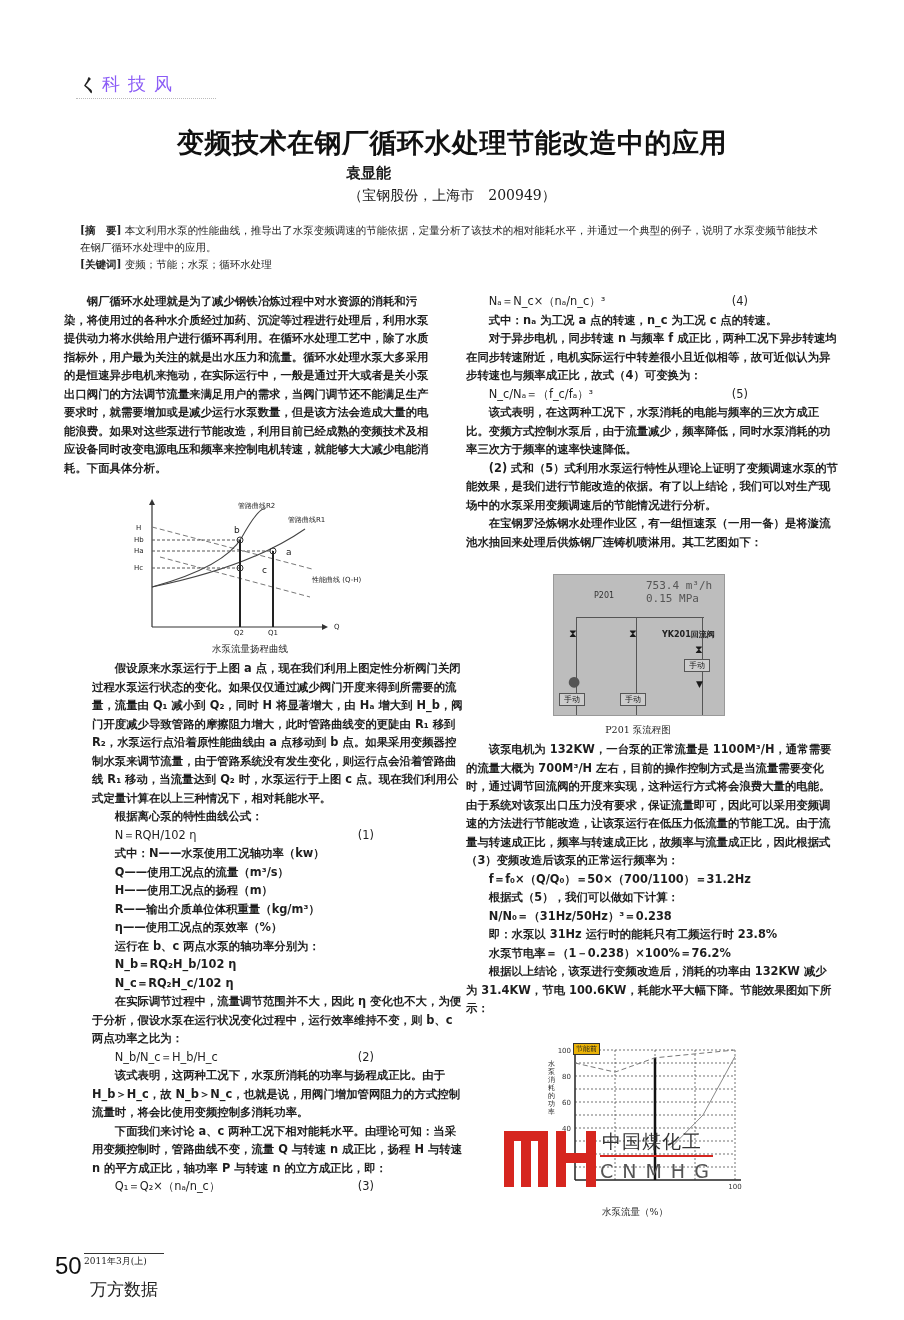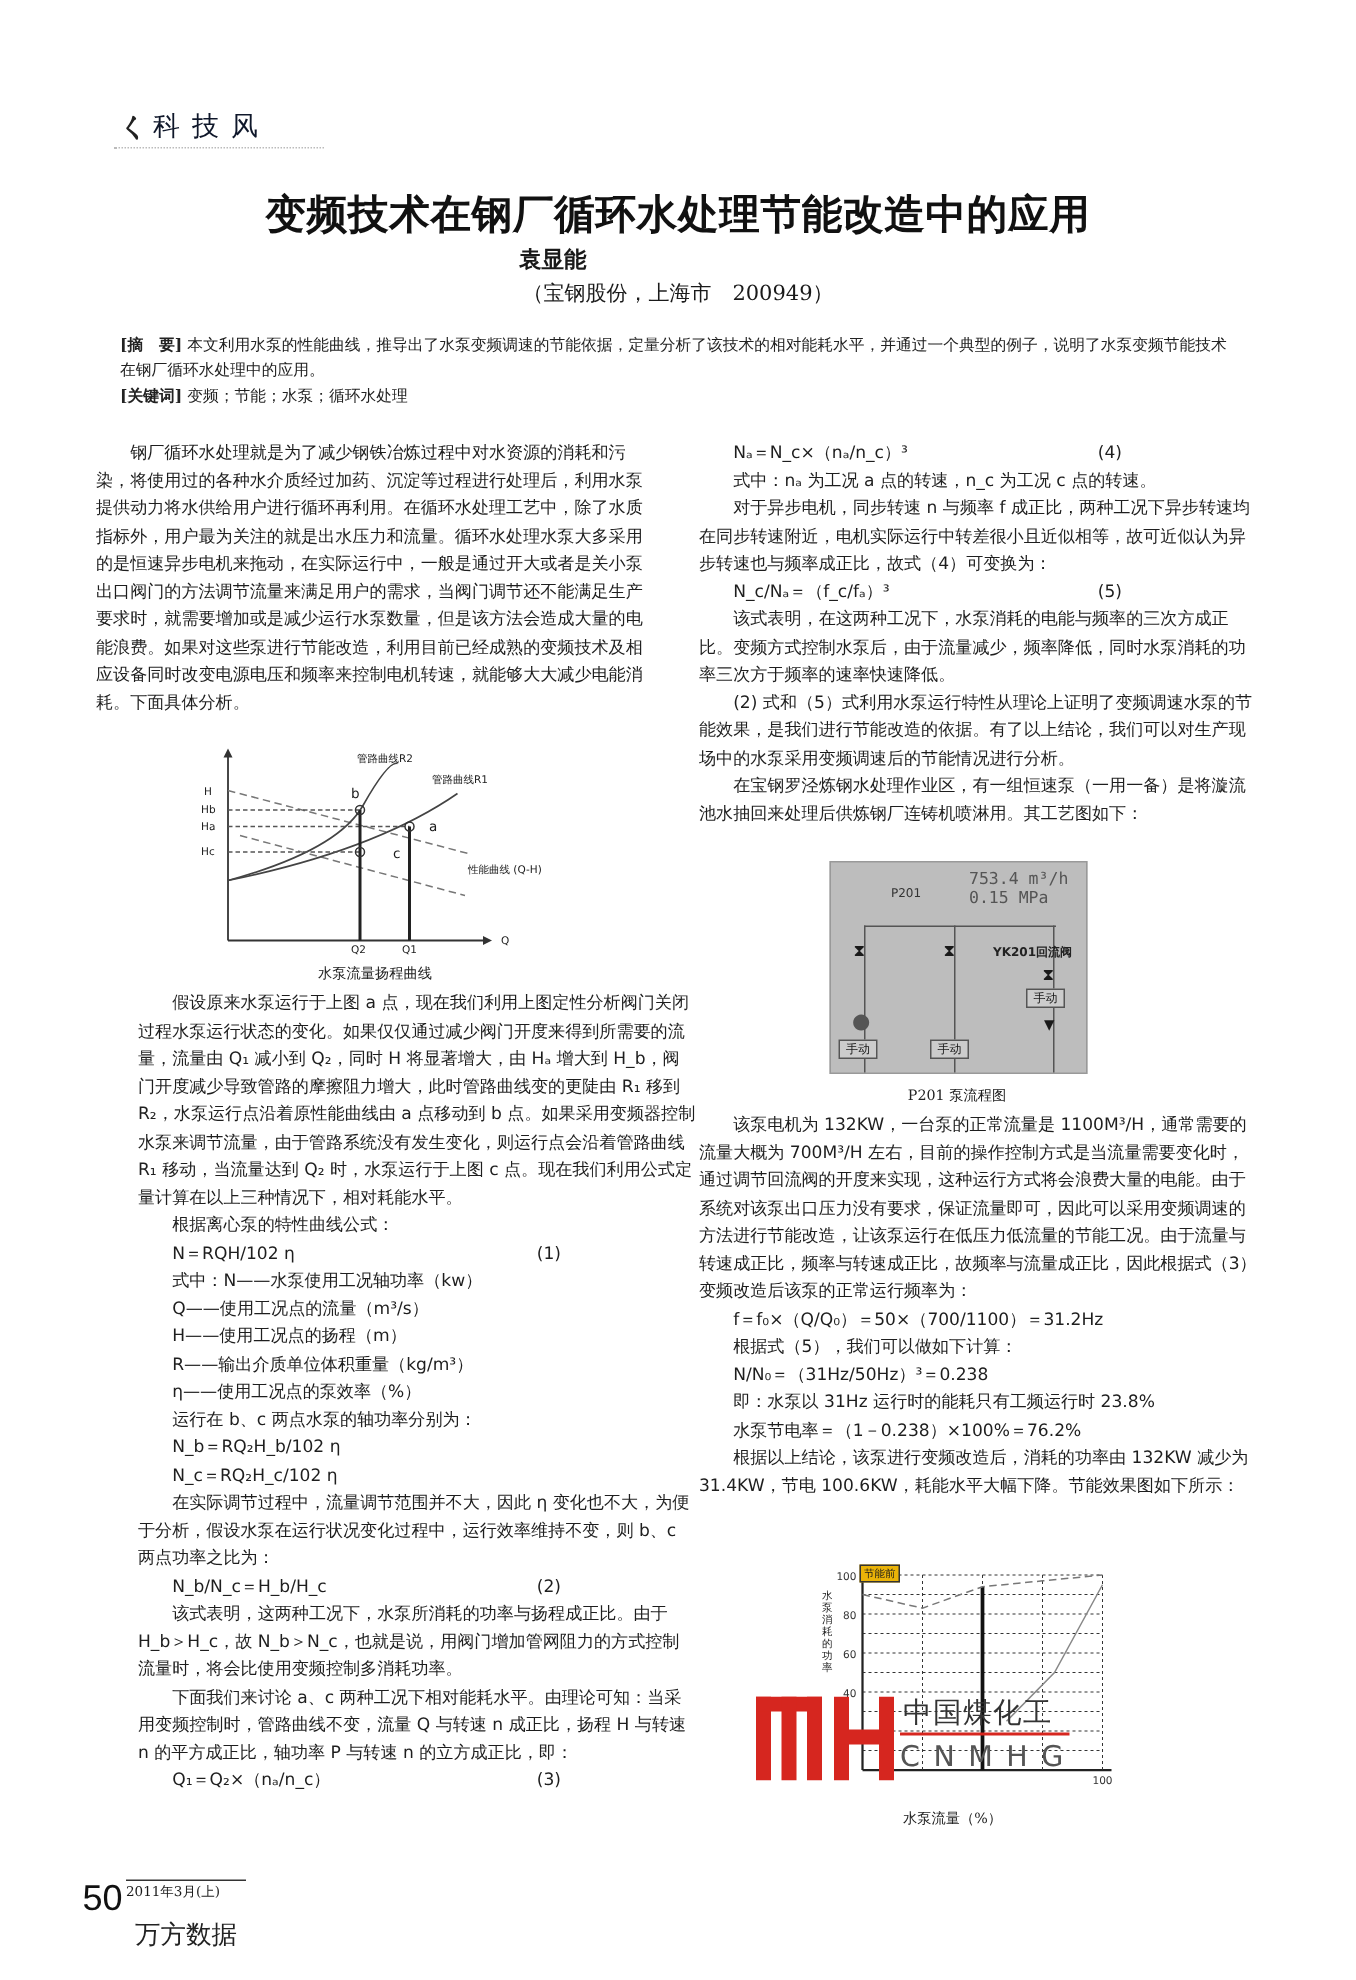--- a/index.html
+++ b/index.html
@@ -1,29 +1,29 @@
 <!DOCTYPE html>
 <html><head>
 <meta charset="utf-8">
 <style>
   html, body { margin:0; padding:0; background:#ffffff; }
   body { width:904px; height:1320px; position:relative; overflow:hidden;
          font-family:"DejaVu Sans", sans-serif; color:#1a1a1a; }
   .abs { position:absolute; }
   .column-logo { left:76px; top:70px; width:140px; height:28px; border-bottom:1px dotted #bbb; }
   .column-logo .brush { position:absolute; left:2px; top:0; font-size:22px; font-weight:bold; color:#222; font-family:"DejaVu Serif", serif; }
-  .column-logo .name { position:absolute; left:26px; top:2px; font-size:18px; letter-spacing:8px; font-family:"DejaVu Serif", serif; color:#0f172a; }
+  .column-logo .name { position:absolute; left:26px; top:2px; font-size:18px; letter-spacing:8px; font-family:"DejaVu Serif", serif; color:#8b5cf6; }
   .title { left:0; width:904px; top:125px; text-align:center; font-size:27px; font-weight:bold;
            font-family:"DejaVu Serif", serif; letter-spacing:0.5px; color:#111; }
   .author { left:0; width:737px; top:164px; text-align:center; font-size:15px; font-weight:bold; font-family:"DejaVu Serif", serif; }
   .affil { left:0; width:904px; top:187px; text-align:center; font-size:14px; font-family:"DejaVu Serif", serif; }
   .abstract { left:80px; width:740px; top:222px; font-size:10.5px; line-height:17px; font-family:"DejaVu Serif", serif; color:#222; }
   .abstract .tag { font-weight:bold; }
   .col { font-size:11.4px; line-height:18.5px; color:#1e1e1e; }
-  .col p { margin:0; }
+  .col p { margin:0;font-weight:bold; }
   .col .ind { text-indent:2em; }
   .col .eq { padding-left:2em; display:flex; }
   .col .eq .num { margin-left:auto; padding-right:90px; }
   .left-col { left:64px; width:372px; }
   .right-col { left:466px; width:372px; }
   .fig-caption { font-size:9.5px; text-align:center; color:#222; font-family:"DejaVu Serif", serif; }
   .flow-img { left:553px; top:574px; width:170px; height:140px; background:#bdbdbd; border:1px solid #999; }
   .footer-page { left:55px; top:1252px; font-size:24px; font-family:"Liberation Sans", sans-serif; color:#111; }
   .footer-date { left:84px; top:1253px; font-size:9px; border-top:1px solid #333; width:80px; padding-top:1px; font-family:"DejaVu Serif", serif; }
   .footer-src { left:90px; top:1278px; font-size:17px; color:#222; }

